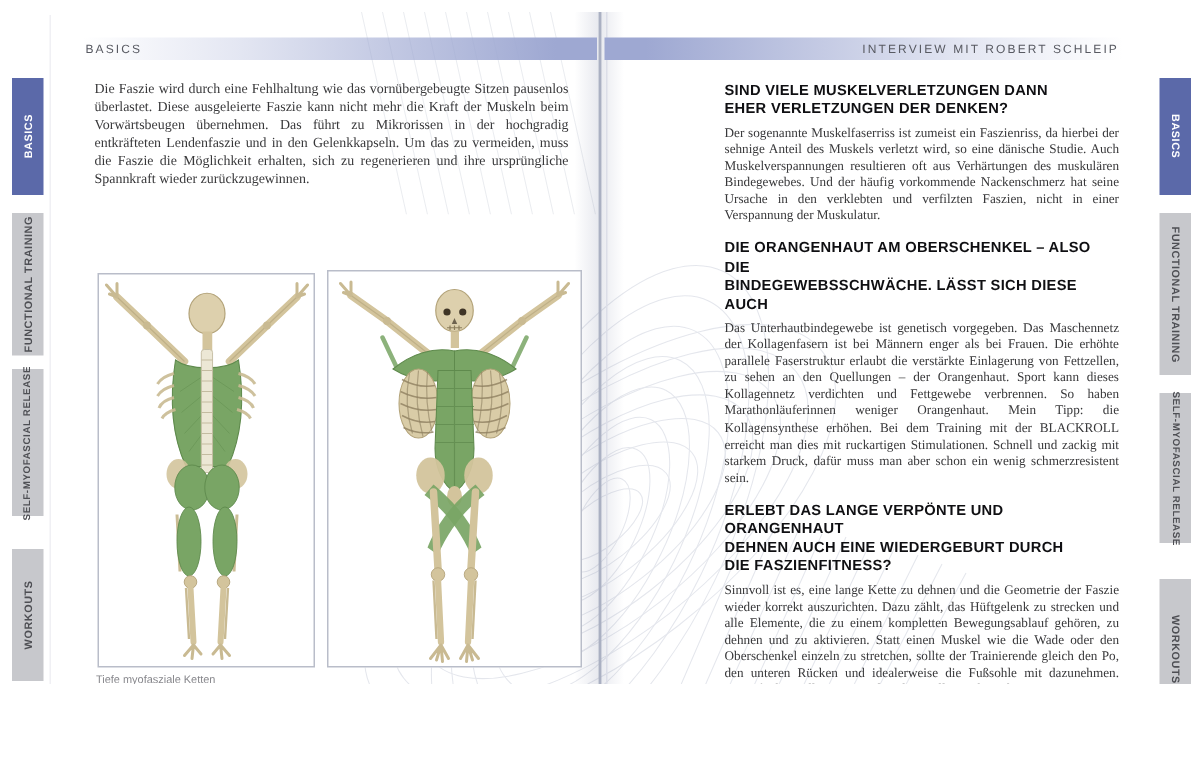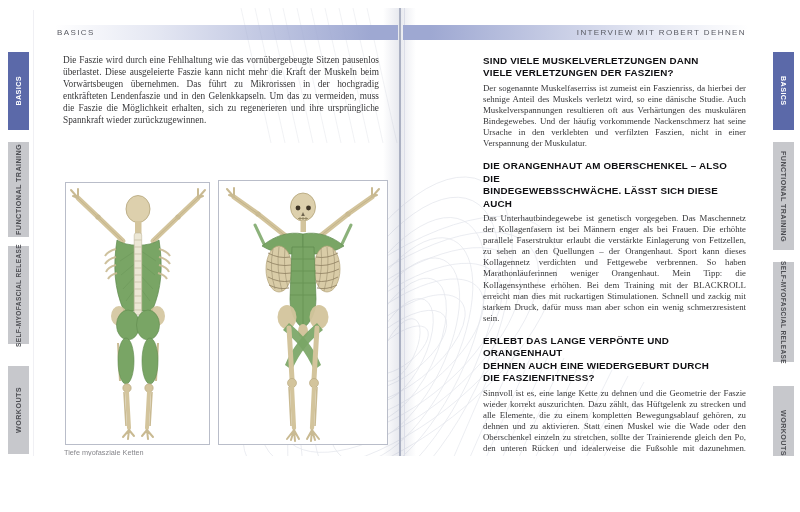--- a/index.html
+++ b/index.html
@@ -112,21 +112,21 @@
   <div class="abs spine-shadow-r"></div>
   <div class="abs spine-line"></div>
   <div class="abs spine-line2"></div>
   <div class="abs edge-l"></div>
   <div class="abs photo-bottom"></div>
 
   <div class="abs hdrbar hdrbar-left">
     <span>BASICS</span>
   </div>
   <div class="abs hdrbar hdrbar-right">
-    <span>INTERVIEW MIT ROBERT DEHNEN</span>
+    <span>INTERVIEW MIT ROBERT SCHLEIP</span>
   </div>
 
   <nav class="tabs-left">
     <div class="abs tab active lt1">
         <span>BASICS</span>
       </div>
     <div class="abs tab lt2">
         <span>FUNCTIONAL TRAINING</span>
       </div>
     <div class="abs tab small lt3">
@@ -225,21 +225,21 @@
       <path d="M70,206 L72,245 M98,206 L96,245" stroke="#c9ba92" stroke-width="1.6"></path>
       <path d="M75,249 L68,258 M75,249 L72,259 M75,249 L76,260 M75,249 L80,258 M93,249 L100,258 M93,249 L96,259 M93,249 L92,260 M93,249 L88,258" stroke="#c9ba92" stroke-width="2" stroke-linecap="round"></path>
     </svg>
   </div>
   <div class="abs caption">Tiefe myofasziale Ketten</div>
 
   <div class="abs col right-col">
     <section class="qa">
       <h2>
         <div>SIND VIELE MUSKELVERLETZUNGEN DANN</div>
-        <div>VIELE VERLETZUNGEN DER FASZIEN?</div>
+        <div>EHER VERLETZUNGEN DER DENKEN?</div>
       </h2>
       <p class="bodytxt">Der sogenannte Muskelfaserriss ist zumeist ein Faszienriss, da hierbei der sehnige Anteil des Muskels verletzt wird, so eine dänische Studie. Auch Muskelverspannungen resultieren oft aus Verhärtungen des muskulären Bindegewebes. Und der häufig vorkommende Nackenschmerz hat seine Ursache in den verklebten und verfilzten Faszien, nicht in einer Verspannung der Muskulatur.</p>
     </section>
     <section class="qa">
       <h2>
         <div>DIE ORANGENHAUT AM OBERSCHENKEL – ALSO DIE</div>
         <div>BINDEGEWEBSSCHWÄCHE. LÄSST SICH DIESE AUCH</div>
       </h2>
       <p class="bodytxt">Das Unterhautbindegewebe ist genetisch vorgegeben. Das Maschennetz der Kollagenfasern ist bei Männern enger als bei Frauen. Die erhöhte parallele Faserstruktur erlaubt die verstärkte Einlagerung von Fettzellen, zu sehen an den Quellungen – der Orangenhaut. Sport kann dieses Kollagennetz verdichten und Fettgewebe verbrennen. So haben Marathonläuferinnen weniger Orangenhaut. Mein Tipp: die Kollagensynthese erhöhen. Bei dem Training mit der BLACKROLL erreicht man dies mit ruckartigen Stimulationen. Schnell und zackig mit starkem Druck, dafür muss man aber schon ein wenig schmerzresistent sein.</p>
     </section>

